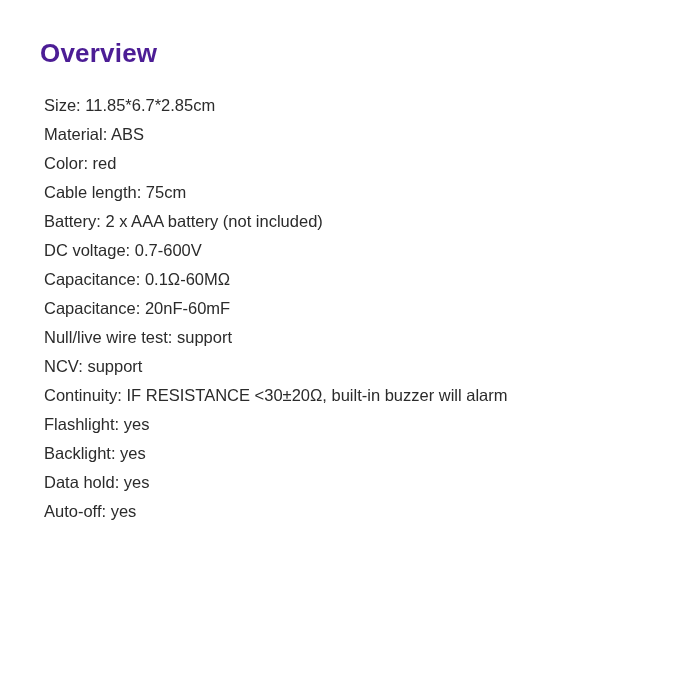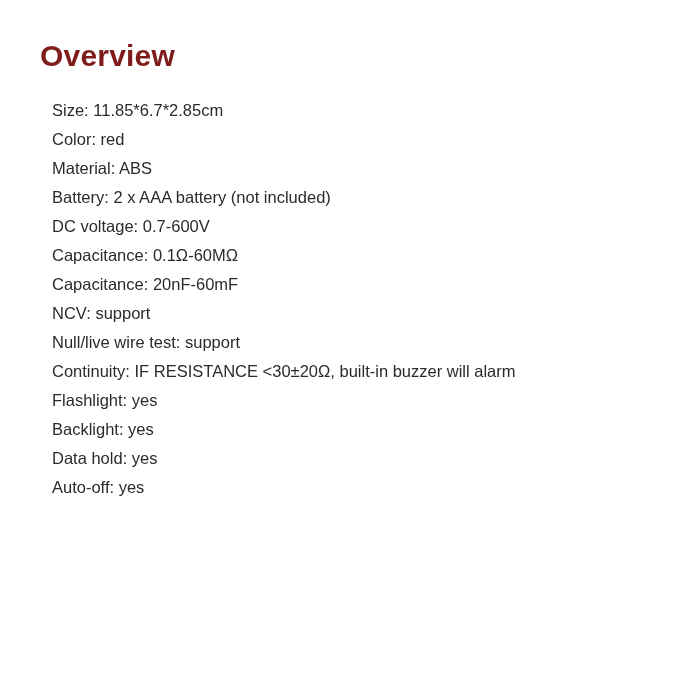--- a/index.html
+++ b/index.html
@@ -15,53 +15,54 @@
     overflow: hidden;
   }
   .page {
     position: relative;
     width: 700px;
     height: 700px;
     box-sizing: border-box;
     padding: 38px 40px 0 40px;
   }
   .title {
-    font-size: 30px;
+    font-size: 26px;
     font-weight: bold;
-    color: #7f1d1d;
+    color: #4c1d95;
     letter-spacing: 0.2px;
     margin: 0 0 22px 0;
     line-height: 1.2;
   }
   .spec-list {
     list-style: none;
-    margin: 12px;
+    margin: 4px;
     padding: 0;
   }
   .spec-item {
     font-size: 16.5px;
     line-height: 29px;
     color: #2b2b2b;
     white-space: nowrap;
   }
 </style>
 </head>
 <body>
 
 <div class="page">
   <h1 class="title">Overview</h1>
   <ul class="spec-list">
     <li class="spec-item">Size: 11.85*6.7*2.85cm</li>
+    <li class="spec-item">Material: ABS</li>
     <li class="spec-item">Color: red</li>
-    <li class="spec-item">Material: ABS</li>
+    <li class="spec-item">Cable length: 75cm</li>
     <li class="spec-item">Battery: 2 x AAA battery (not included)</li>
     <li class="spec-item">DC voltage: 0.7-600V</li>
     <li class="spec-item">Capacitance: 0.1Ω-60MΩ</li>
     <li class="spec-item">Capacitance: 20nF-60mF</li>
+    <li class="spec-item">Null/live wire test: support</li>
     <li class="spec-item">NCV: support</li>
-    <li class="spec-item">Null/live wire test: support</li>
     <li class="spec-item">Continuity: IF RESISTANCE &lt;30±20Ω, built-in buzzer will alarm</li>
     <li class="spec-item">Flashlight: yes</li>
     <li class="spec-item">Backlight: yes</li>
     <li class="spec-item">Data hold: yes</li>
     <li class="spec-item">Auto-off: yes</li>
   </ul>
 </div>
 
 </body></html>

